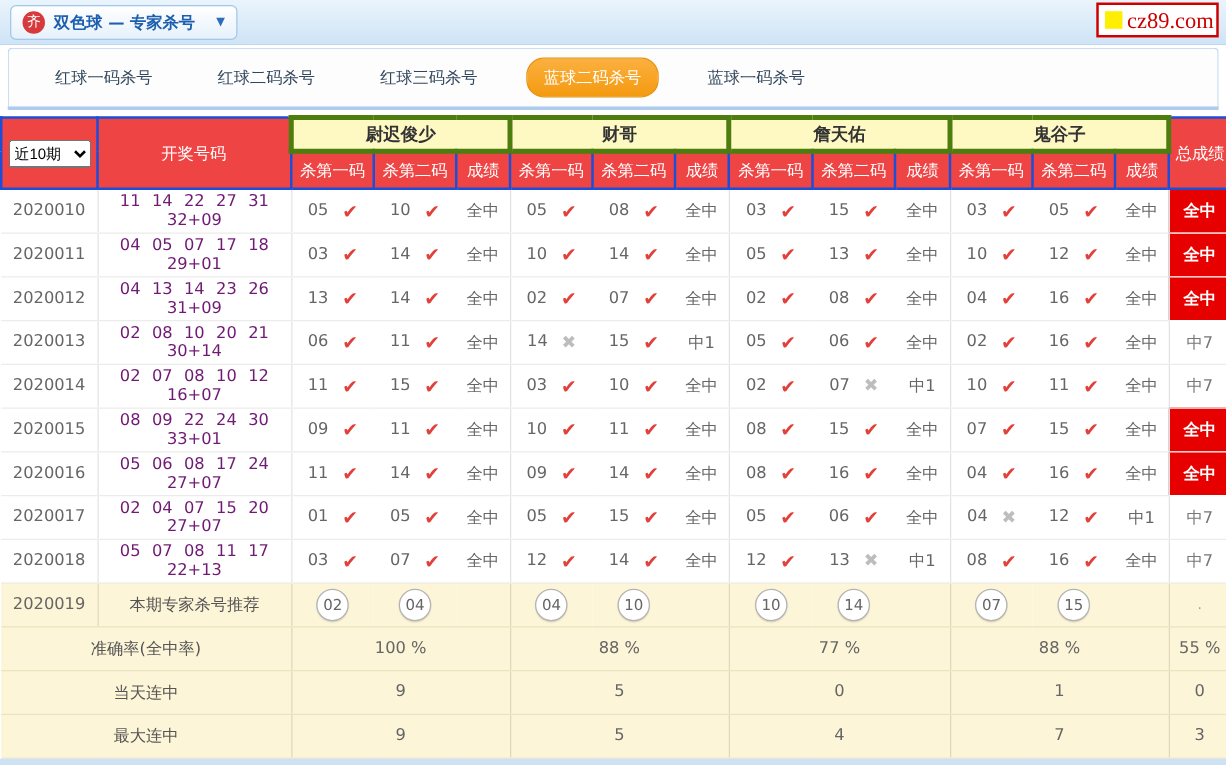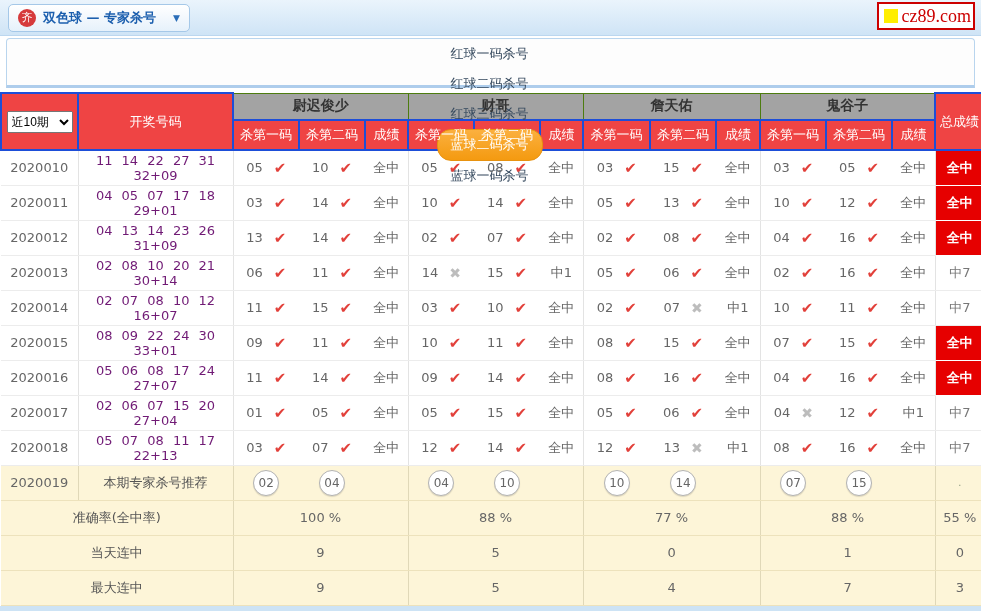--- a/index.html
+++ b/index.html
@@ -51,21 +51,20 @@
   
   .tabbar {
     margin: 2px 6px 0 6px;
     height: 50px;
     background: #fdfdfd;
     border: 1px solid #b9d5ee;
     border-bottom: 3px solid #aecdec;
     border-radius: 4px 4px 0 0;
     display: flex; align-items: center;
     padding-left: 24px;
-    flex-direction: column;
   }
   .tab {
     font-size: 13px; color: #33475c;
     padding: 6px 13px; margin-right: 26px;
     cursor: pointer; white-space: nowrap;
   }
   .tab.active {
     background: linear-gradient(#fbb03f, #f49a10);
     color: #fff; border-radius: 14px;
     border: 1px solid #e8920f;
@@ -74,22 +73,22 @@
   
   table.grid {
     width: 981px; border-collapse: collapse; table-layout: fixed;
     font-size: 13px; color: #666; margin-top: 4px;
   }
   .h-blue {
     background: #ef4444; color: #fff; font-weight: normal;
     border: 2px solid #1d4ed8; font-size: 13px; text-align: center;
   }
   .h-cream {
-    background: #a3a3a3; color: #333; font-weight: bold;
-    border: 1px solid #4d7c0f; font-size: 14px; 
+    background: #fef9c3; color: #333; font-weight: bold;
+    border: 4px solid #4d7c0f; font-size: 14px; 
     height: 27px;
   }
   .h-sub { height: 30px; }
   .period-select { width: 66px; height: 22px; font-size: 12px; }
 
   td { text-align: center; height: 35px; background: #fff; border-bottom: 1px solid #ececec; }
   .gstart { border-left: 1px solid #e3e3e3; }
   .c-draw { word-spacing: 5px; color: #701a75; }
   .c-period { color: #666; }
   .killpair { display: inline-flex; align-items: center; gap: 11px; }
@@ -468,21 +467,21 @@
             </span></td>
           <td><span class="killpair">
               <span>16</span>
               <span class="mark-hit">✔</span>
             </span></td>
           <td class="score">全中</td>
           <td class="total-red gstart">全中</td>
         </tr>
         <tr>
           <td class="c-period">2020017</td>
-          <td class="c-draw gstart">02 06 07 15 20 27+04</td>
+          <td class="c-draw gstart">02 04 07 15 20 27+07</td>
           <td class="gstart"><span class="killpair">
               <span>01</span>
               <span class="mark-hit">✔</span>
             </span></td>
           <td><span class="killpair">
               <span>05</span>
               <span class="mark-hit">✔</span>
             </span></td>
           <td class="score">全中</td>
           <td class="gstart"><span class="killpair">

